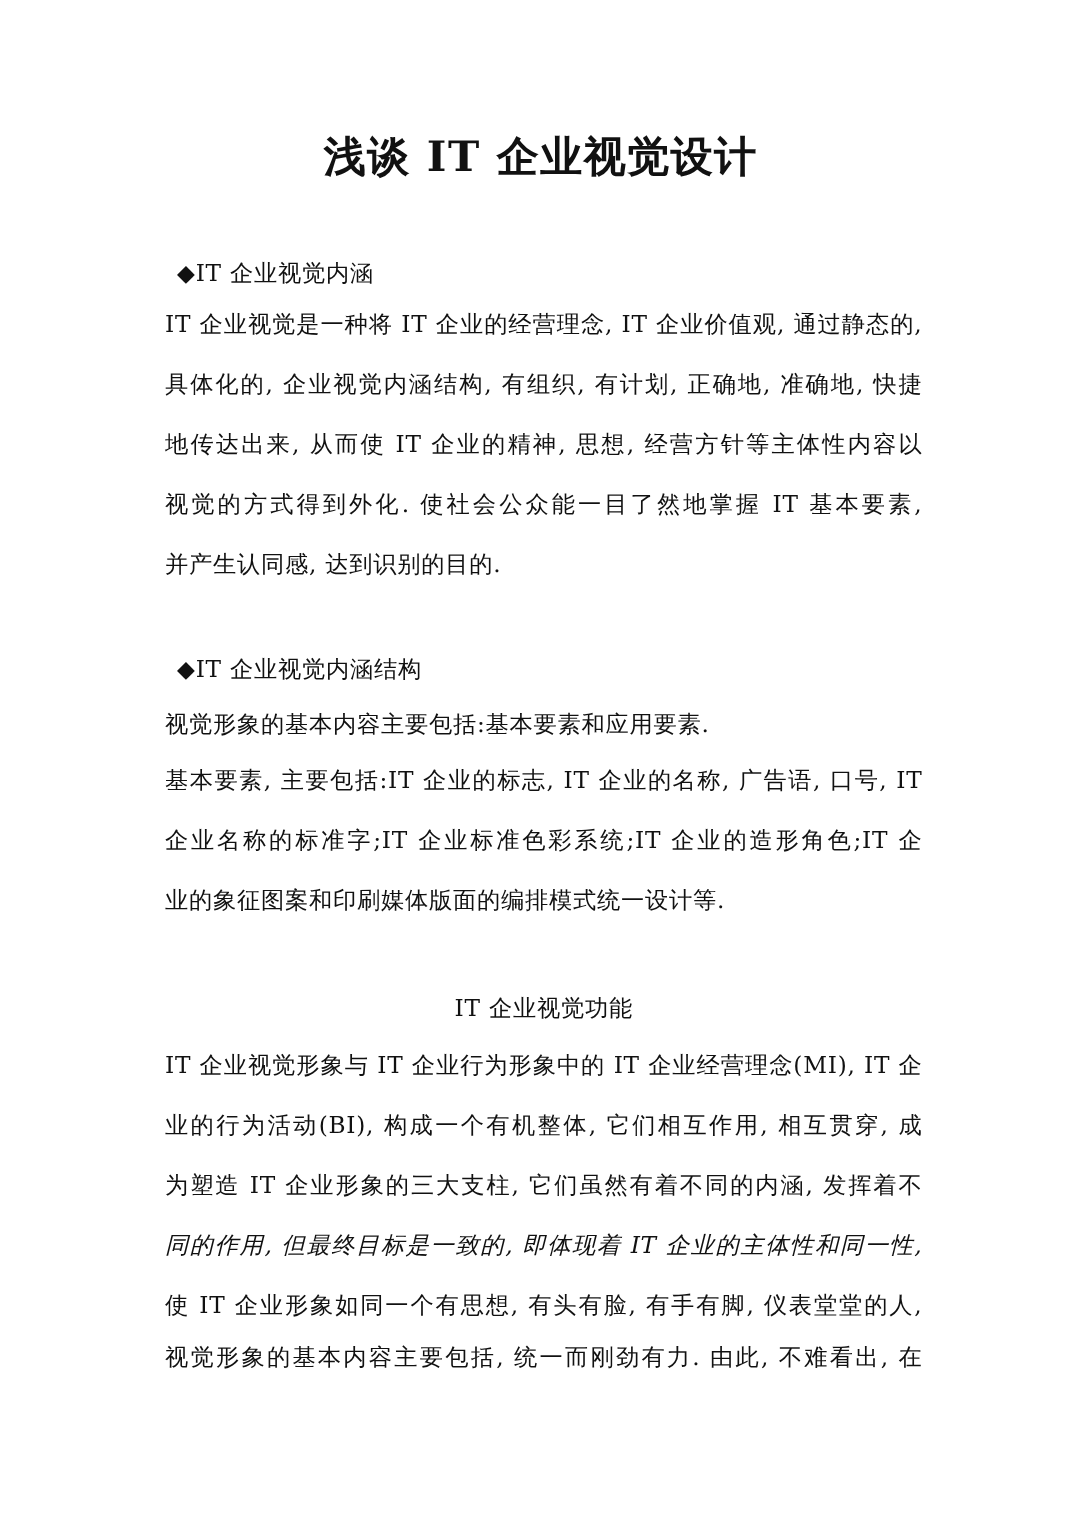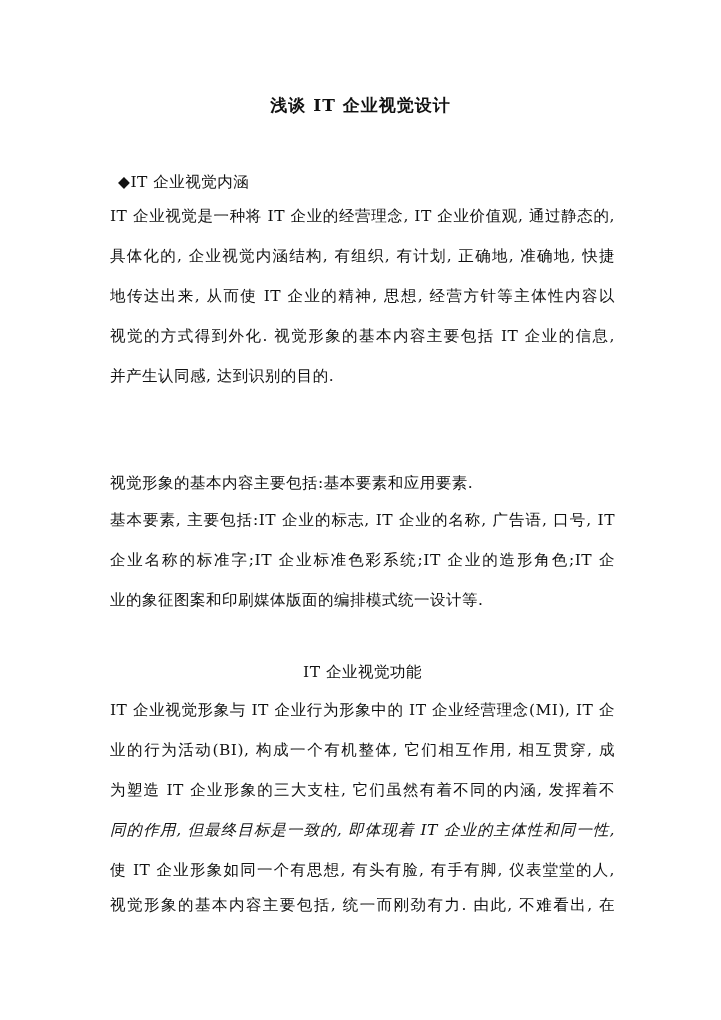--- a/index.html
+++ b/index.html
@@ -1,40 +1,41 @@
 <!DOCTYPE html>
 <html><head>
 <meta charset="utf-8">
 <style>
   html, body { margin: 0; padding: 0; background: #ffffff; }
   body { width: 721px; height: 1020px; position: relative; overflow: hidden;
          font-family: "DejaVu Serif", "Liberation Serif", serif; color: #111111; }
   .page { position: absolute; left: 0; top: 0; width: 721px; height: 1020px; background: #fff; }
   .title { position: absolute; left: 0; width: 721px; top: 88px; text-align: center;
-           font-size: 17px; line-height: 34px; font-weight: bold; letter-spacing: 1px; }
+           font-size: 28px; line-height: 34px; font-weight: bold; letter-spacing: 1px; }
   .line { position: absolute; left: 110px; width: 505px; font-size: 15.5px; line-height: 20px;
           white-space: nowrap; letter-spacing: 0.5px; }
   .line.justify { text-align: justify; text-align-last: justify; }
   .heading { left: 118px; }
   .heading-plain { left: 110px; }
 </style>
 </head>
 <body>
 
 <div class="page">
 
   <div class="title">浅谈 IT 企业视觉设计</div>
 
   <div class="line heading" style="top:172px;">◆IT 企业视觉内涵</div>
   <div class="line justify" style="top:206px;">IT 企业视觉是一种将 IT 企业的经营理念, IT 企业价值观, 通过静态的,</div>
   <div class="line justify" style="top:246px;">具体化的, 企业视觉内涵结构, 有组织, 有计划, 正确地, 准确地, 快捷</div>
   <div class="line justify" style="top:286px;">地传达出来, 从而使  IT  企业的精神, 思想, 经营方针等主体性内容以</div>
-  <div class="line justify" style="top:326px;">视觉的方式得到外化. 视觉形象的基本内容主要包括 IT 企业的信息,</div>
+  <div class="line justify" style="top:326px;">视觉的方式得到外化. 使社会公众能一目了然地掌握 IT 基本要素,</div>
   <div class="line" style="top:366px;">并产生认同感, 达到识别的目的.</div>
 
+  <div class="line heading" style="top:436px;">◆IT 企业视觉内涵结构</div>
   <div class="line" style="top:473px;">视觉形象的基本内容主要包括:基本要素和应用要素.</div>
   <div class="line justify" style="top:510px;">基本要素, 主要包括:IT 企业的标志, IT 企业的名称, 广告语, 口号, IT</div>
   <div class="line justify" style="top:550px;">企业名称的标准字;IT 企业标准色彩系统;IT 企业的造形角色;IT 企</div>
   <div class="line" style="top:590px;">业的象征图案和印刷媒体版面的编排模式统一设计等.</div>
 
   <div class="line heading-plain" style="top:662px;text-align:center;">IT 企业视觉功能</div>
   <div class="line justify" style="top:700px;">IT 企业视觉形象与 IT 企业行为形象中的 IT 企业经营理念(MI), IT 企</div>
   <div class="line justify" style="top:740px;">业的行为活动(BI), 构成一个有机整体, 它们相互作用, 相互贯穿, 成</div>
   <div class="line justify" style="top:780px;">为塑造 IT 企业形象的三大支柱, 它们虽然有着不同的内涵, 发挥着不</div>
   <div class="line justify" style="top:820px;font-style:italic;">同的作用, 但最终目标是一致的, 即体现着 IT 企业的主体性和同一性,</div>

